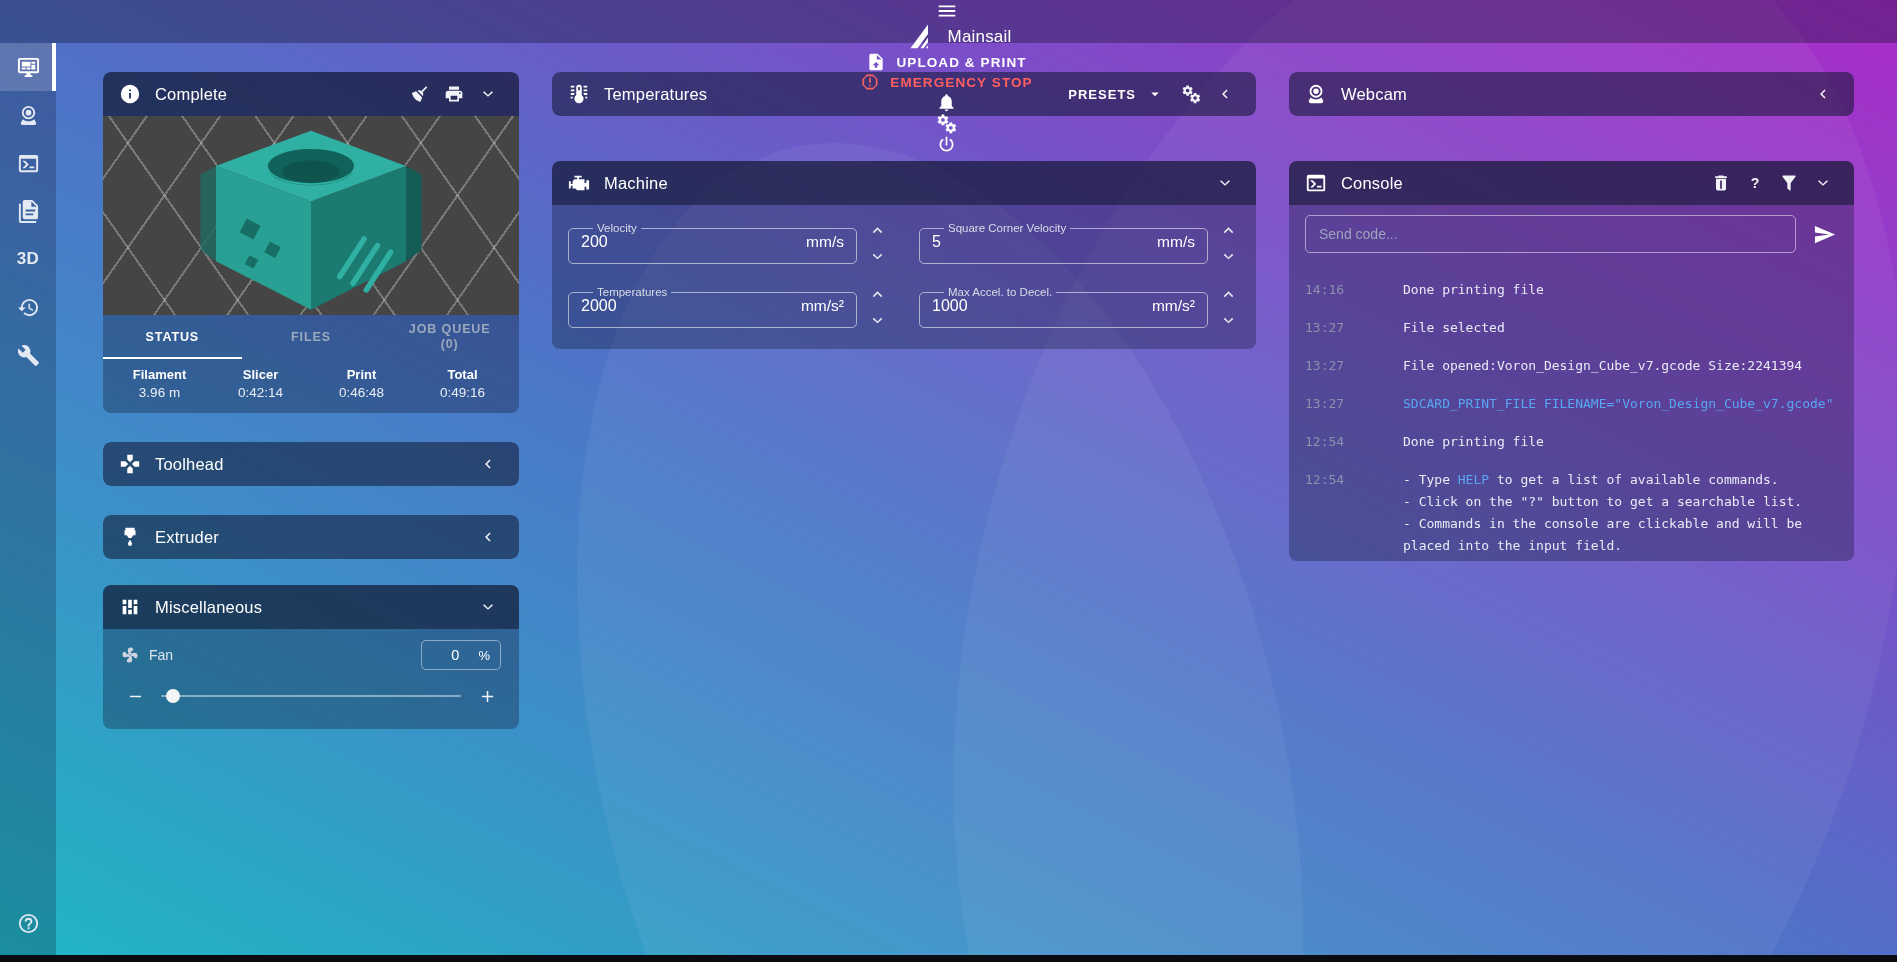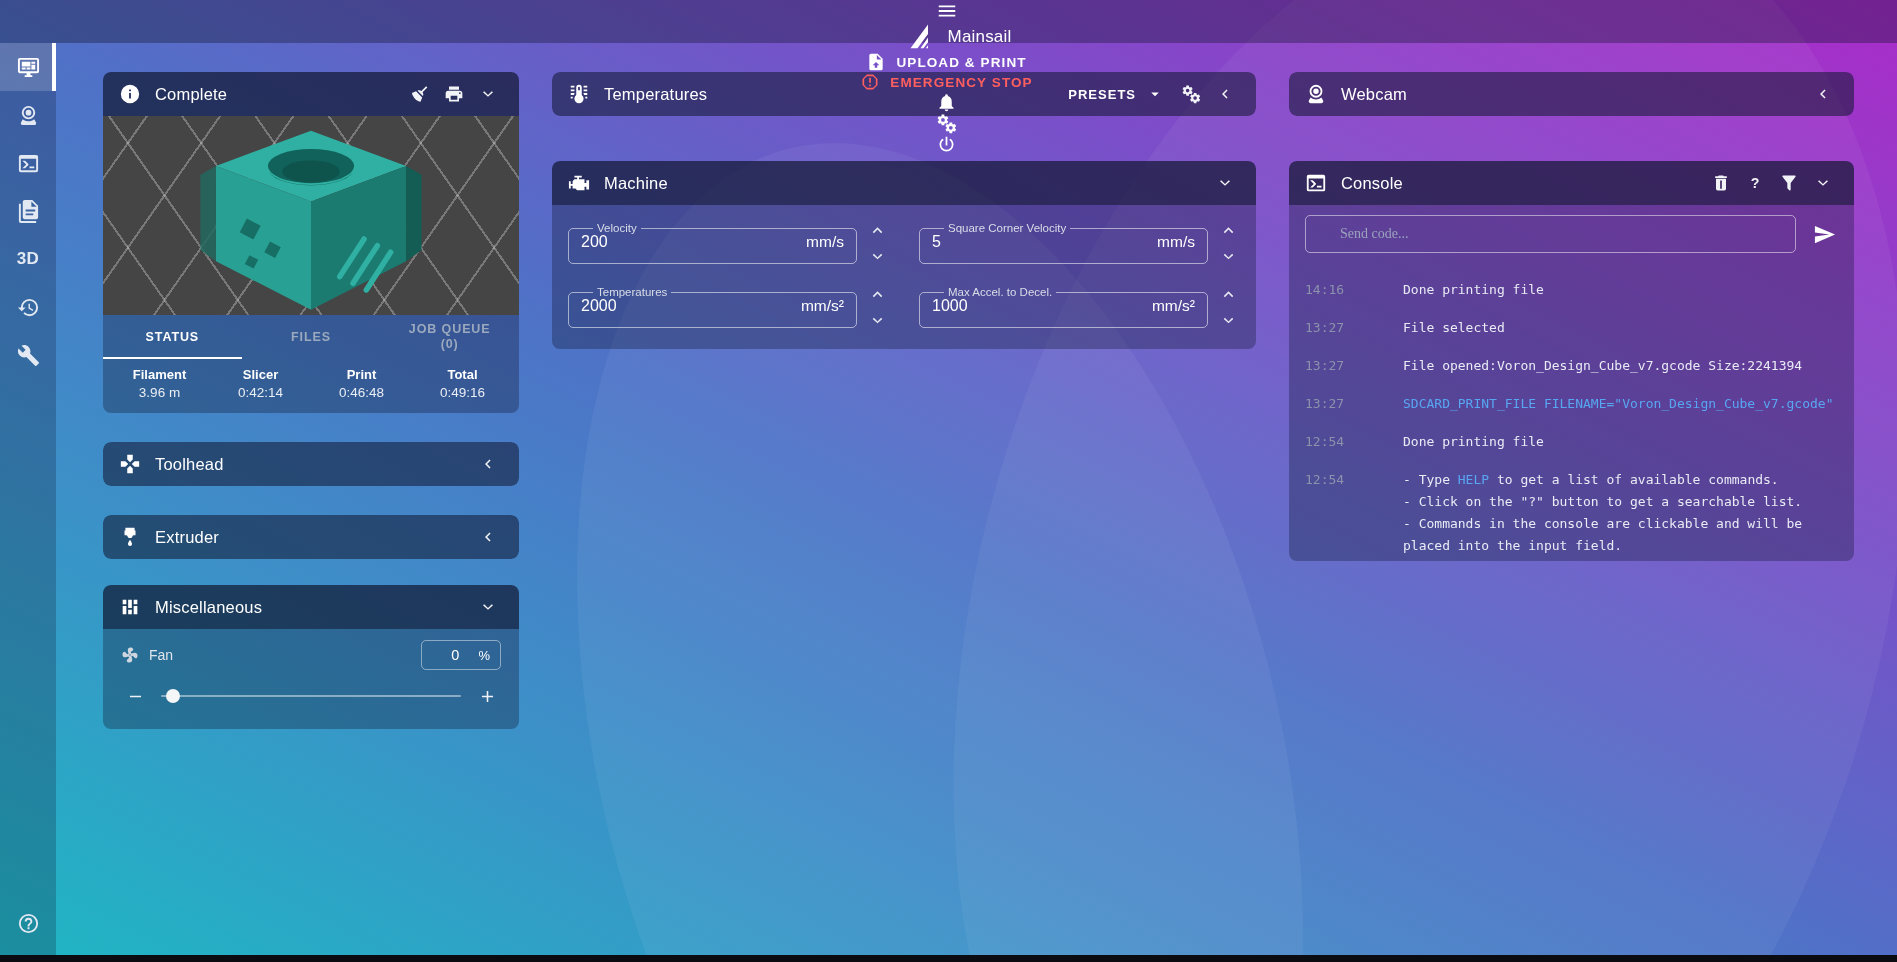--- a/index.html
+++ b/index.html
@@ -122,21 +122,21 @@
   .stepbtn { width:24px; height:22px; display:flex; align-items:center; justify-content:center; color:#e8ebf2; }
   .stepbtn svg { width:19px; height:19px; }
 
   
   .console-panel { height:400px; }
   .console-body { padding:10px 16px 0; }
   .send-row { display:flex; align-items:center; gap:14px; }
   .send-box { flex:1; height:38px; border:1px solid rgba(255,255,255,0.5); border-radius:5px;
     display:flex; align-items:center; padding:0 13px; }
   .send-input { width:100%; background:none; border:none; outline:none;
-    font-family:Liberation Serif, serif; font-size:14px; color:#0369a1;margin-left:21px; }
+    font-family:Liberation Sans, sans-serif; font-size:14px; color:#0369a1; }
   .send-input::placeholder { color:#9ba3bc; opacity:1; }
   .send-btn { width:28px; height:28px; display:flex; align-items:center; justify-content:center; color:#fff; }
   .send-btn svg { width:23px; height:23px; }
   .console-log { margin-top:26px; font-family:"DejaVu Sans Mono", monospace; font-size:13px; }
   .centry { display:flex; gap:13px; margin-bottom:16px; }
   .ctime { flex:none; width:41px; color:#8c92ac; line-height:22px; }
   .cmsg { flex:1; color:#e9ebf5; line-height:22px; white-space:pre-wrap; word-break:break-word;margin-left:44px; }
   .ccmd { color:var(--command,#58a6f2); cursor:pointer; }
 
   .mt29 { margin-top:29px; }

